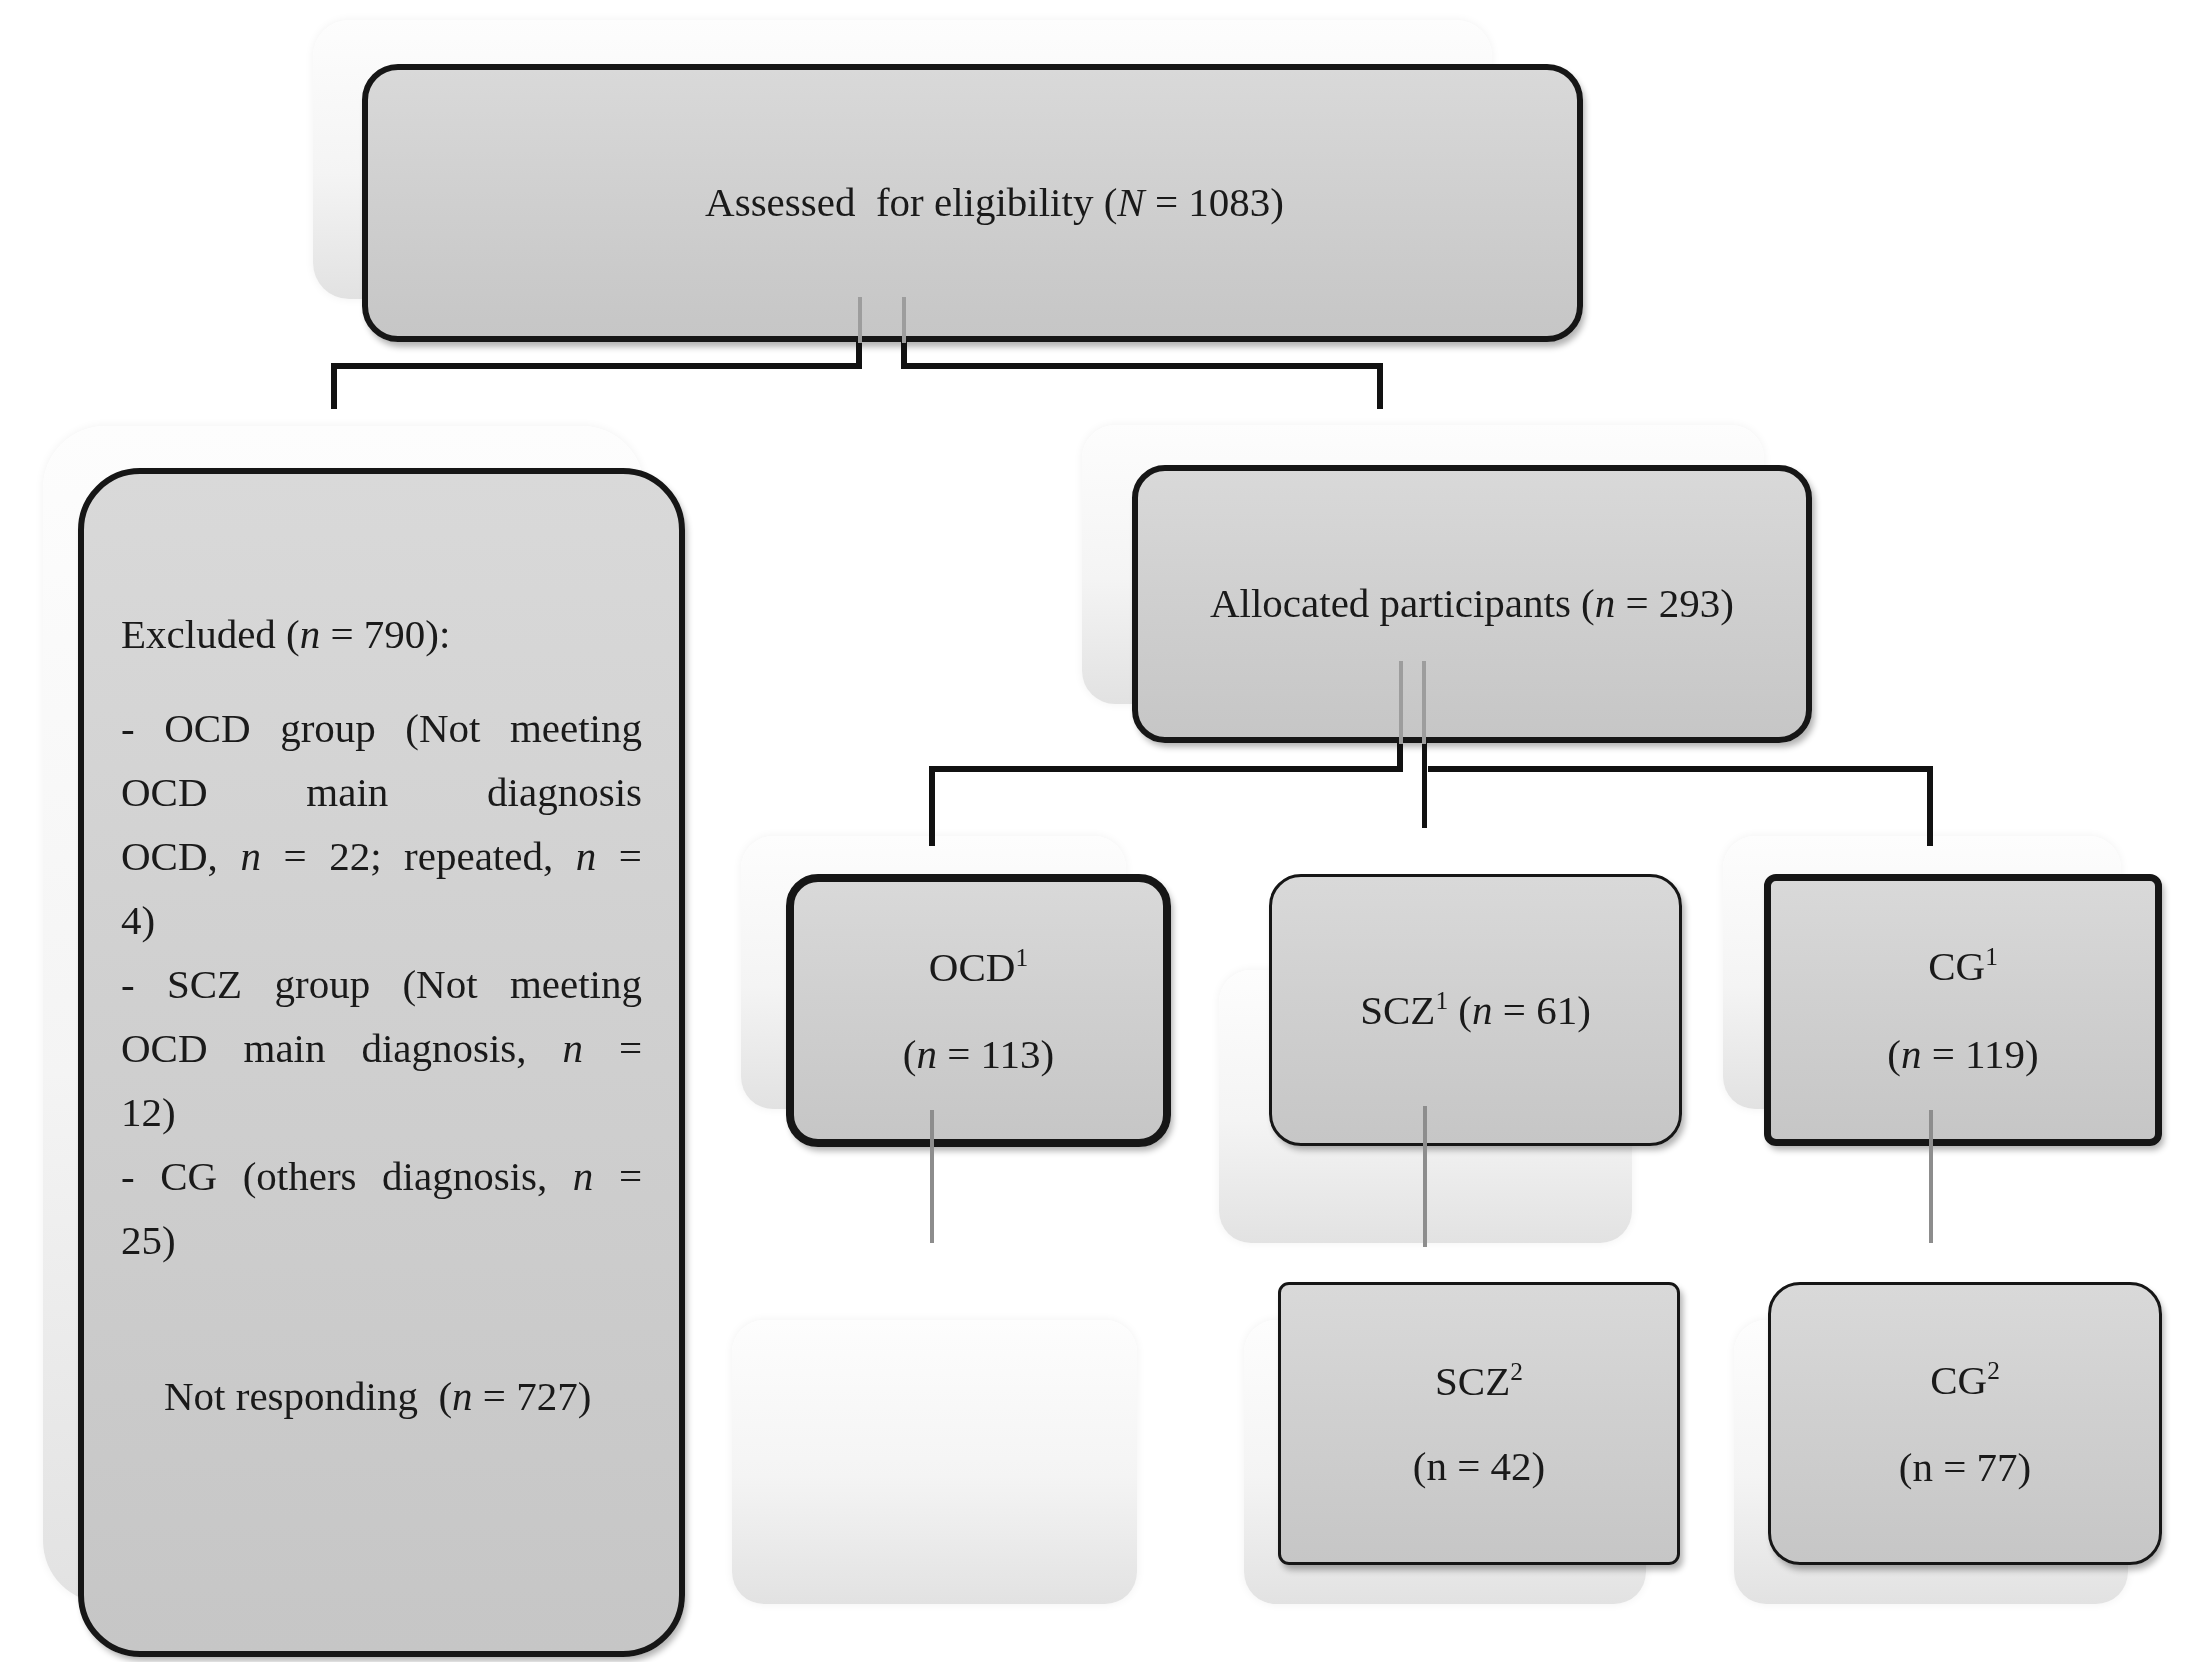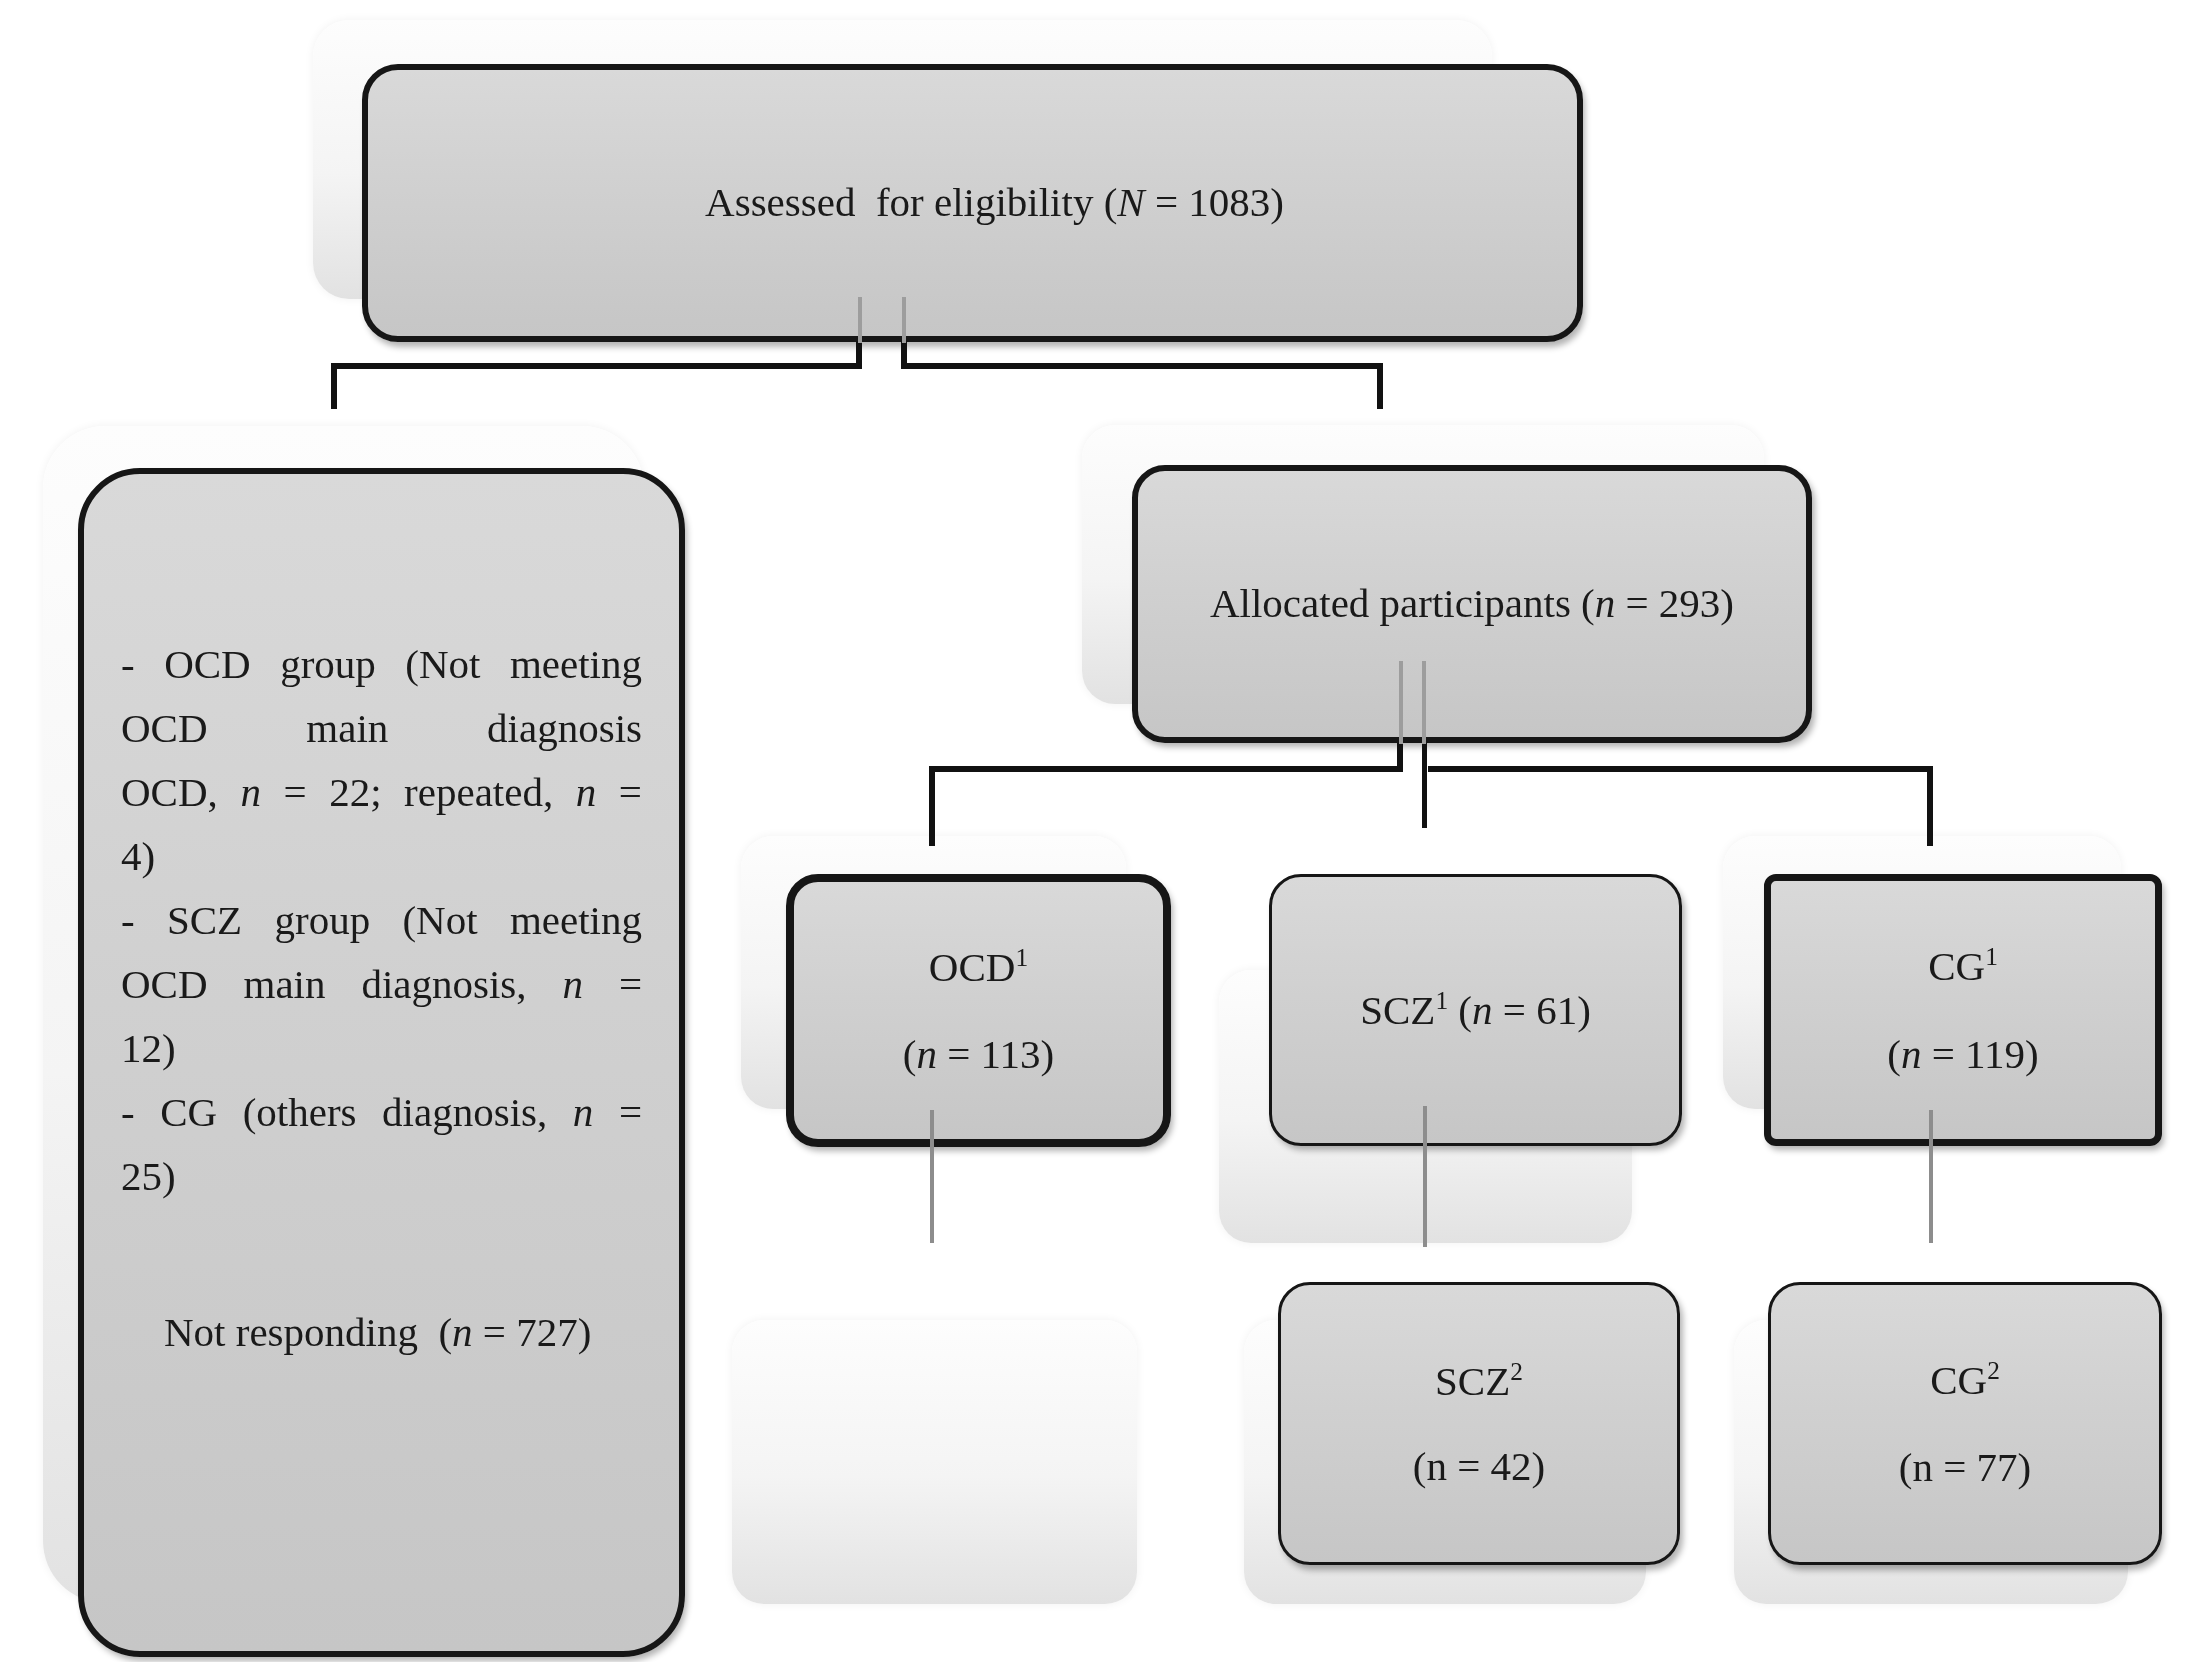--- a/index.html
+++ b/index.html
@@ -50,21 +50,21 @@
   #ghost-ocd1{left:741px;top:836px;width:385px;height:273px;border-radius:32px;}
   #box-ocd1{left:786px;top:874px;width:369px;height:257px;border-width:8px;border-radius:32px;}
   #ghost-scz1{left:1219px;top:970px;width:413px;height:273px;border-radius:32px;}
   #box-scz1{left:1269px;top:874px;width:407px;height:266px;border-width:3.3px;border-radius:32px;}
   #ghost-cg1{left:1723px;top:836px;width:398px;height:273px;border-radius:32px;}
   #box-cg1{left:1764px;top:874px;width:384px;height:258px;border-width:7.2px;border-radius:12px;}
   
   #ghost-ocd2{left:732px;top:1320px;width:405px;height:284px;border-radius:32px;}
   #box-ocd2{left:766px;top:1282px;width:398px;height:277px;border-width:3.3px;border-radius:32px;}
   #ghost-scz2{left:1244px;top:1320px;width:402px;height:284px;border-radius:32px;}
-  #box-scz2{left:1278px;top:1282px;width:396px;height:277px;border-width:3.3px;border-radius:32px;gap:39px;}
+  #box-scz2{left:1278px;top:1282px;width:396px;height:277px;border-width:3.3px;border-radius:11px;gap:39px;}
   #ghost-cg2{left:1734px;top:1320px;width:394px;height:284px;border-radius:32px;}
   #box-cg2{left:1768px;top:1282px;width:388px;height:277px;border-width:3.3px;border-radius:32px;}
   
   #t-inner-1{left:858px;top:297px;width:4px;height:46px;}
   #t-inner-2{left:902px;top:297px;width:4px;height:46px;}
   #t-stub-1{left:856px;top:341px;width:6px;height:28px;}
   #t-stub-2{left:901px;top:341px;width:6px;height:28px;}
   #t-bracket-left{left:331px;top:363px;width:527px;height:6px;}
   #t-bracket-right{left:907px;top:363px;width:476px;height:6px;}
   #t-drop-left{left:331px;top:363px;width:6px;height:46px;}
@@ -96,20 +96,21 @@
   <div class="ghost" id="ghost-cg1"></div>
   <div class="ghost" id="ghost-ocd2"></div>
   <div class="ghost" id="ghost-scz2"></div>
   <div class="ghost" id="ghost-cg2"></div>
 
   <div class="node" id="box-assessed">
     <div class="nline"><span>Assessed  for eligibility (</span><span class="it">N</span><span> = 1083)</span></div>
   </div>
 
   <div class="node" id="box-excluded">
+    <div class="xline"><span>Excluded (</span><span class="it">n</span><span> = 790):</span></div>
     <div class="stretch gap-after-head"><span>- OCD group (Not meeting</span></div>
     <div class="stretch"><span>OCD main diagnosis</span></div>
     <div class="stretch"><span>OCD, </span><span class="it">n</span><span> = 22; repeated, </span><span class="it">n</span><span> =</span></div>
     <div class="xline"><span>4)</span></div>
     <div class="stretch"><span>- SCZ group (Not meeting</span></div>
     <div class="stretch"><span>OCD main diagnosis, </span><span class="it">n</span><span> =</span></div>
     <div class="xline"><span>12)</span></div>
     <div class="stretch"><span>- CG (others diagnosis, </span><span class="it">n</span><span> =</span></div>
     <div class="xline"><span>25)</span></div>
     <div class="xline gap-before-foot"><span>Not responding  (</span><span class="it">n</span><span> = 727)</span></div>

